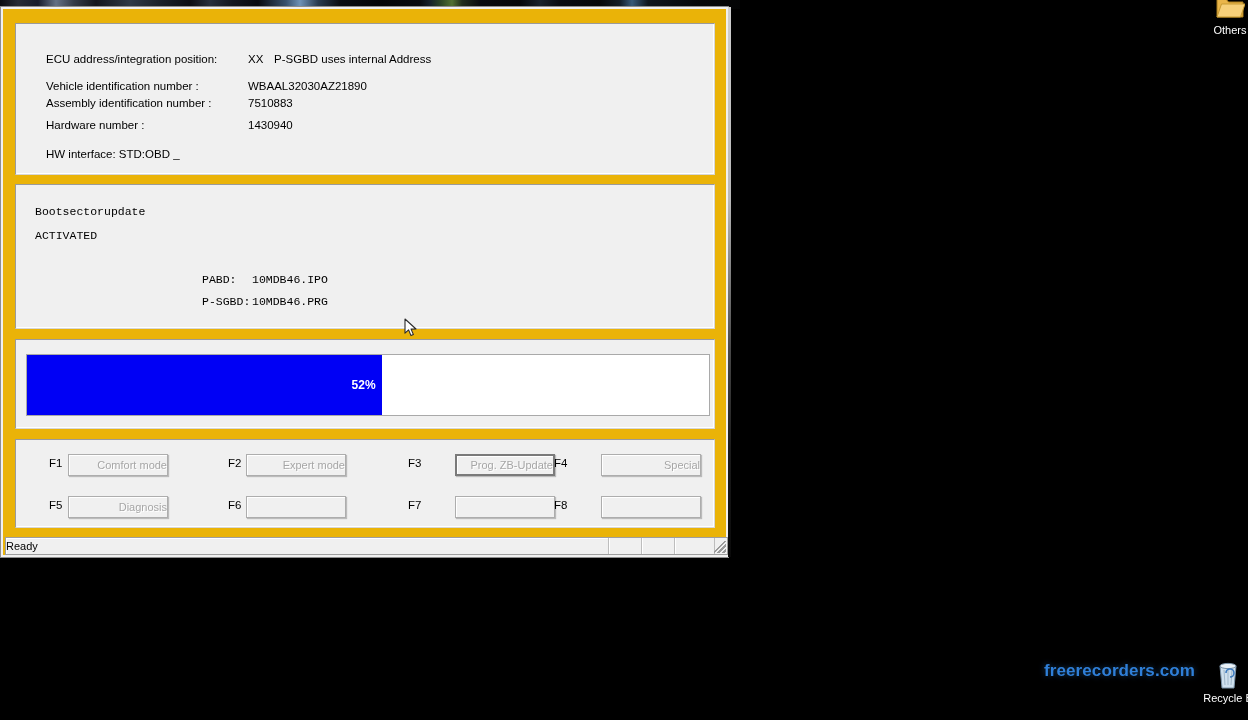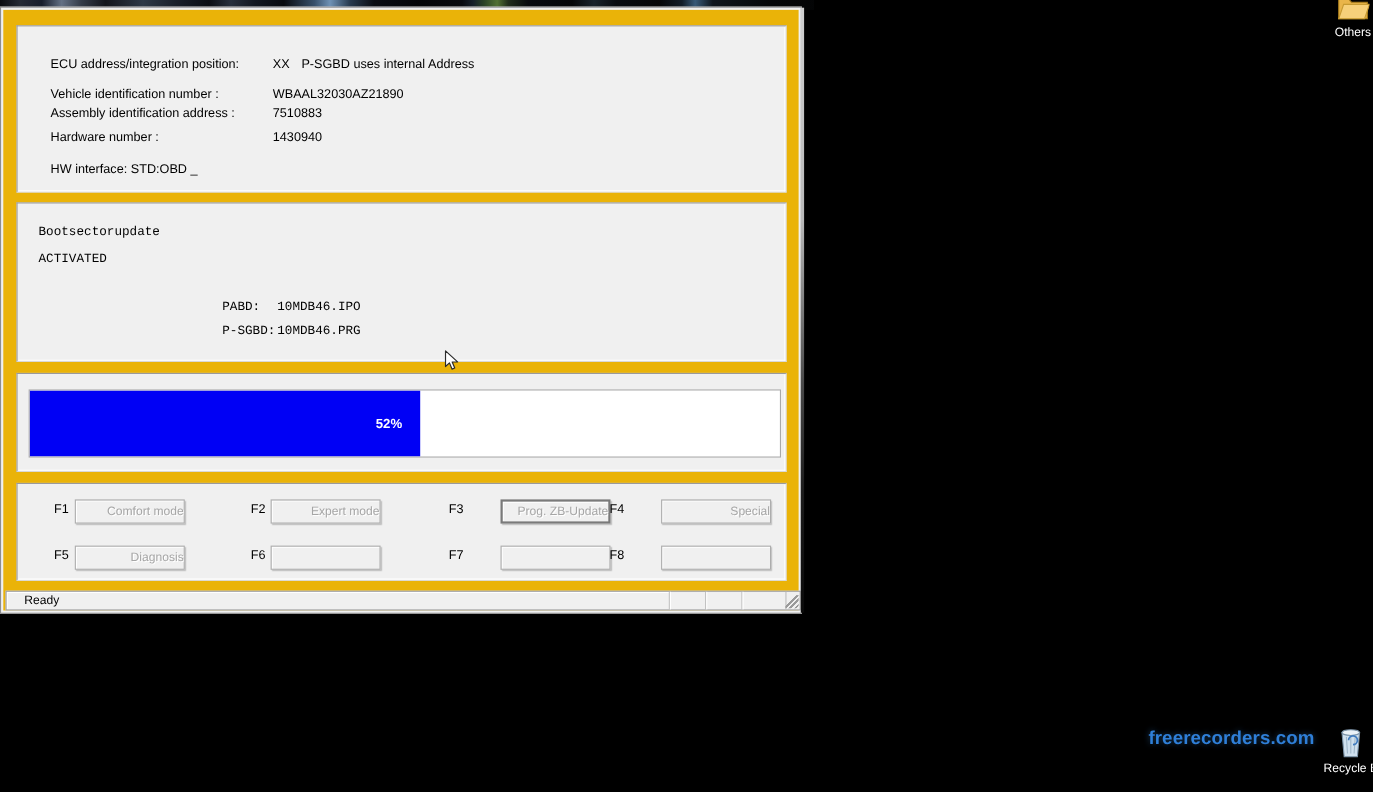--- a/index.html
+++ b/index.html
@@ -173,21 +173,21 @@
     background: #0000f5;
     display: flex;
     align-items: center;
     justify-content: flex-end;
     box-sizing: border-box;
   }
   #progress-label {
     color: #ffffff;
     font-size: 12px;
     font-weight: bold;
-    padding-right: 16px;
+    padding-right: 6px;
     font-family: "Liberation Sans", sans-serif;
   }
 
   
   .fkey-label {
     position: absolute;
     font-size: 11.5px;
     color: #000000;
     font-family: "Liberation Sans", sans-serif;
   }
@@ -240,21 +240,21 @@
     display: flex;
     align-items: stretch;
   }
   #status-text-pane {
     flex: 0 0 603px;
     border-right: 1px solid #bdbdbd;
     box-shadow: inset 1px 1px 0 #ffffff;
     font-size: 11px;
     color: #000000;
     line-height: 16px;
-    padding-left: 16px;
+    padding-left: 0;
     box-sizing: border-box;
     font-family: "Liberation Sans", sans-serif;
   }
   .status-pane {
     flex: 0 0 33px;
     border-left: 1px solid #ffffff;
     border-right: 1px solid #bdbdbd;
     box-sizing: border-box;
   }
   .status-pane.wide { flex: 0 0 40px; }
@@ -321,21 +321,21 @@
         <div class="inner-etch"></div>
 
         <div class="info-row info-label r0">ECU address/integration position:</div>
         <div class="info-row info-value r0">
           <span class="ecu-addr-code">XX</span><span>P-SGBD uses internal Address</span>
         </div>
 
         <div class="info-row info-label r1">Vehicle identification number :</div>
         <div class="info-row info-value r1">WBAAL32030AZ21890</div>
 
-        <div class="info-row info-label r2">Assembly identification address :</div>
+        <div class="info-row info-label r2">Assembly identification number :</div>
         <div class="info-row info-value r2">7510883</div>
 
         <div class="info-row info-label r3">Hardware number :</div>
         <div class="info-row info-value r3">1430940</div>
 
         <div class="info-row r4">HW interface:  STD:OBD _</div>
       </div>
 
       <div class="group-box" id="group-status">
         <div class="inner-etch"></div>

